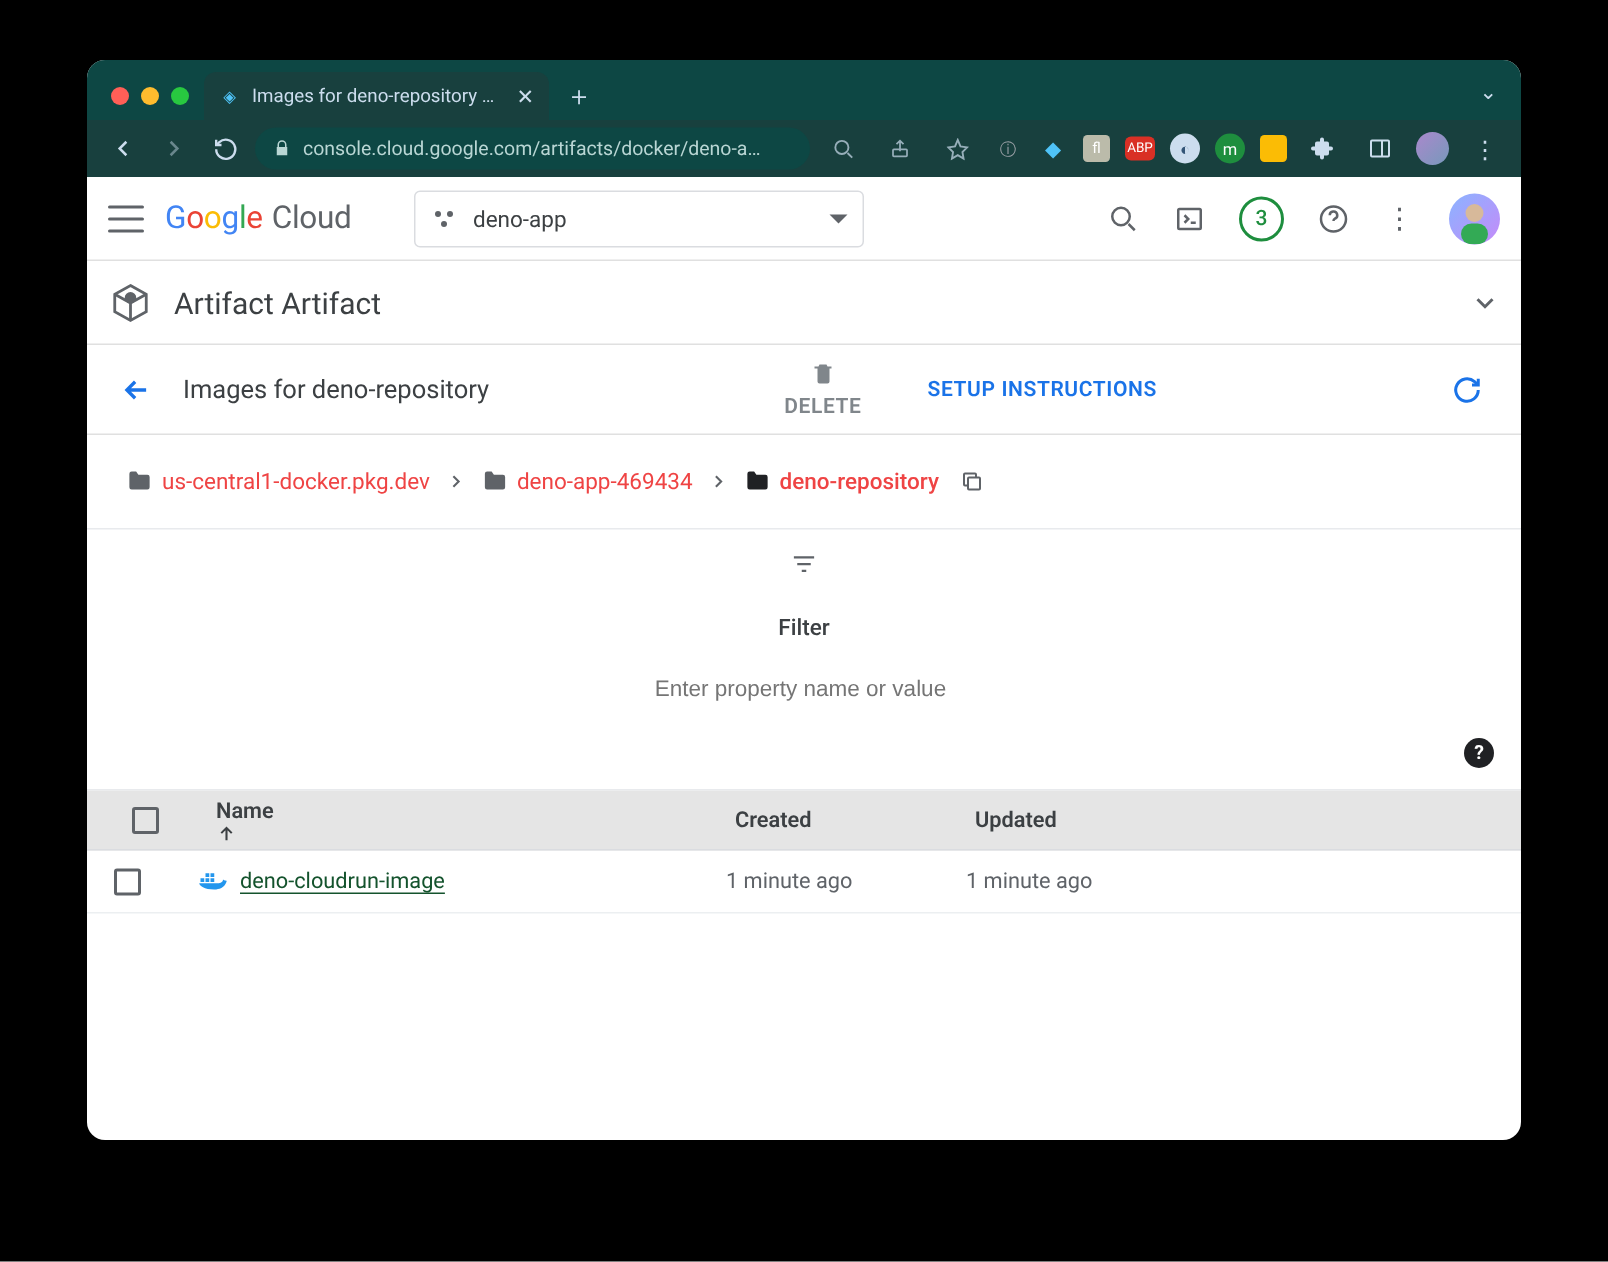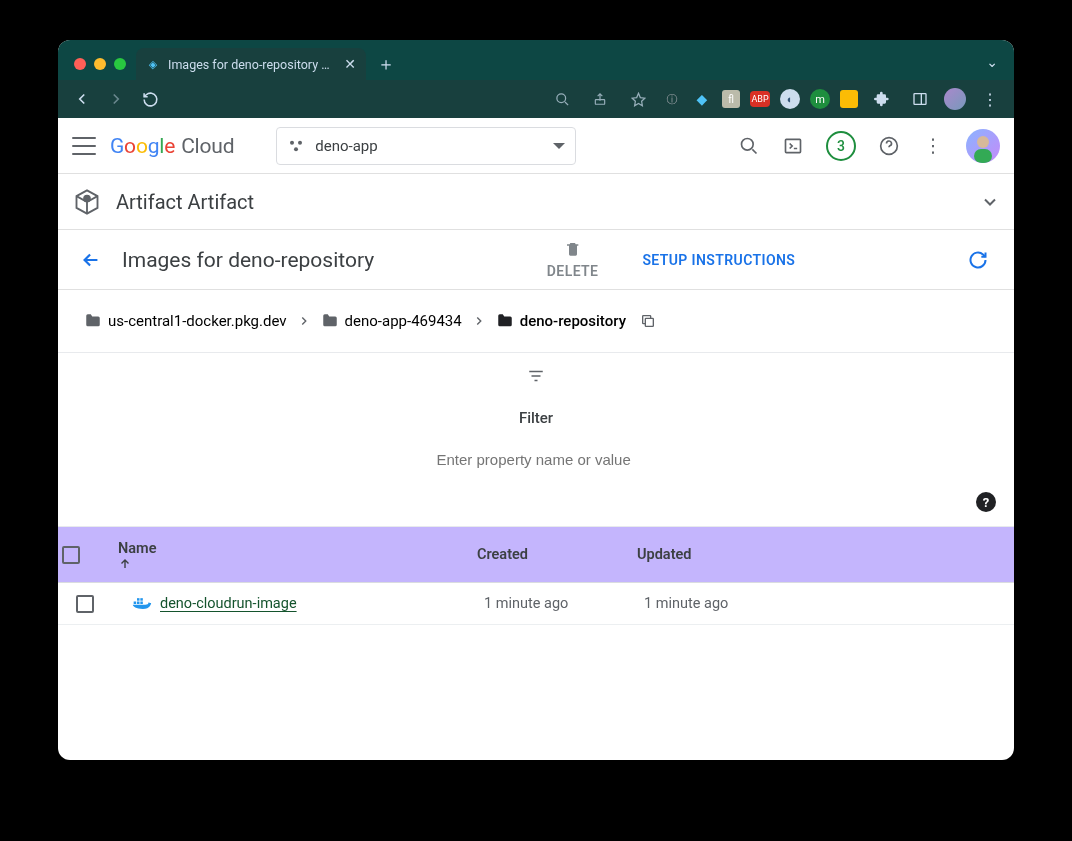--- a/index.html
+++ b/index.html
@@ -165,37 +165,37 @@
   
   .page-header {
     height: 60px;
     border-bottom:1px solid #e0e0e0;
     display:flex;
     align-items:center;
     padding:0 22px;
     gap:20px;
   }
   .back-arrow { color:#1a73e8; font-size:22px; }
-  .page-title { font-size:21px; color:#3c4043; }
+  .page-title { font-size:17px; color:#3c4043; }
   .action-delete {
     margin-left:auto; display:flex; align-items:center; gap:6px;
     color:#80868b; font-size:14px; font-weight:600; letter-spacing:0.4px;flex-direction:column;
   }
   .action-setup {
     color:#1a73e8; font-size:14px; font-weight:600; letter-spacing:0.4px; margin-left:24px;
   }
   .refresh { margin-left:auto; color:#1a73e8; font-size:18px; margin-right:4px; }
 
   
   .breadcrumb {
     display:flex; align-items:center;
     padding: 22px 26px;
     gap:10px;
     font-size:15px;
-    color:#000000;
+    color:#ef4444;
     border-bottom:1px solid #e8eaed;
     text-align:right;
   }
   .crumb { display:flex; align-items:center; gap:6px; }
   .crumb .folder-ic { color:#5f6368; }
   .crumb.current .folder-ic { color:#202124; }
   .crumb.current { font-weight:500; }
   .crumb-sep { color:#5f6368; font-size:14px; }
   .copy-ic { margin-left:4px; color:#5f6368; }
 
@@ -216,24 +216,24 @@
     background:transparent;
   }
   .filter-bar .help-ic { margin-left:auto; width:20px;height:20px;border-radius:50%;background:#202124;color:#fff;font-size:13px;font-weight:700;display:flex;align-items:center;justify-content:center; }
 
   
   .table { width:100%; font-size:14.5px; color:#3c4043; }
   .thead {
     display:grid;
     grid-template-columns: 56px 1fr 160px 1fr;
     align-items:center;
-    height:56px;
-    background:#c4b5fd;
+    height:40px;
+    background:#e5e5e5;
     border-bottom:1px solid #dadce0;
-    padding:0 18px 0 4px;
+    padding:0 18px 0 30px;
     font-weight:600;
   }
   .thead .sort-ic { margin-left:6px; font-size:15px; }
   .trow {
     display:grid;
     grid-template-columns: 56px 1fr 160px 1fr;
     align-items:center;
     height:42px;
     border-bottom:1px solid #eceff1;
     padding:0 18px 0 18px;
@@ -280,20 +280,28 @@
     <div class="nav-icon" style="opacity:.45">
       <svg width="18" height="18" viewBox="0 0 24 24" fill="none" stroke="currentColor" stroke-width="2.2">
           <path d="M9 18l6-6-6-6"></path>
         </svg>
     </div>
     <div class="nav-icon">
       <svg width="17" height="17" viewBox="0 0 24 24" fill="none" stroke="currentColor" stroke-width="2.2">
           <path d="M3 12a9 9 0 1 0 3-6.7L3 8"></path>
           <path d="M3 3v5h5"></path>
         </svg>
+    </div>
+    <div class="omnibox">
+      <span class="lock">
+        <svg width="12" height="12" viewBox="0 0 24 24" fill="currentColor">
+            <path d="M6 10V7a6 6 0 1 1 12 0v3h1v11H5V10h1zm2 0h8V7a4 4 0 0 0-8 0v3z"></path>
+          </svg>
+      </span>
+      <span class="url">console.cloud.google.com/artifacts/docker/deno-a…</span>
     </div>
     <div class="ext-icons">
       <div class="nav-icon" style="opacity:.7">
         <svg width="15" height="15" viewBox="0 0 24 24" fill="none" stroke="currentColor" stroke-width="2">
             <circle cx="10" cy="10" r="7"></circle>
             <path d="M21 21l-5-5"></path>
           </svg>
       </div>
       <div class="nav-icon" style="opacity:.7">
         <svg width="14" height="14" viewBox="0 0 24 24" fill="none" stroke="currentColor" stroke-width="2">

